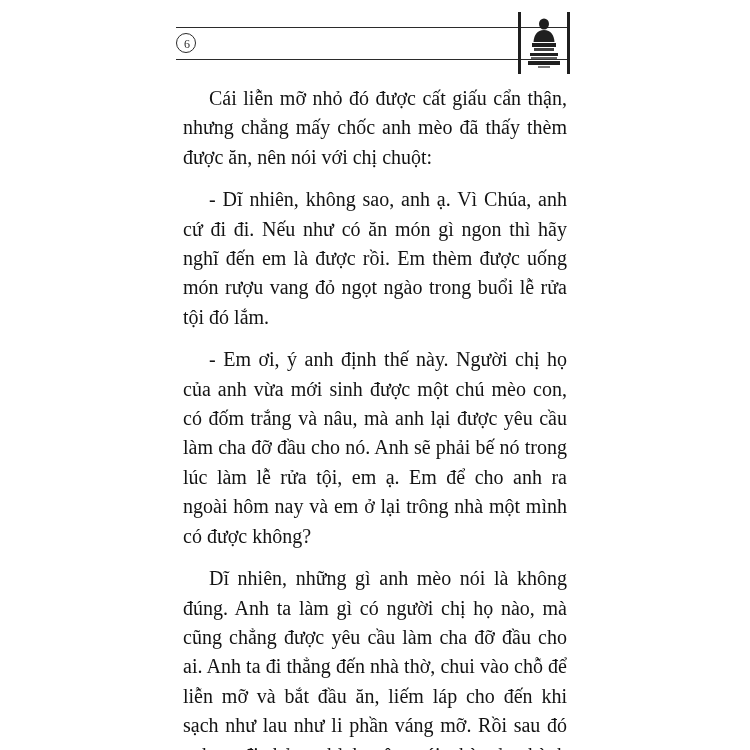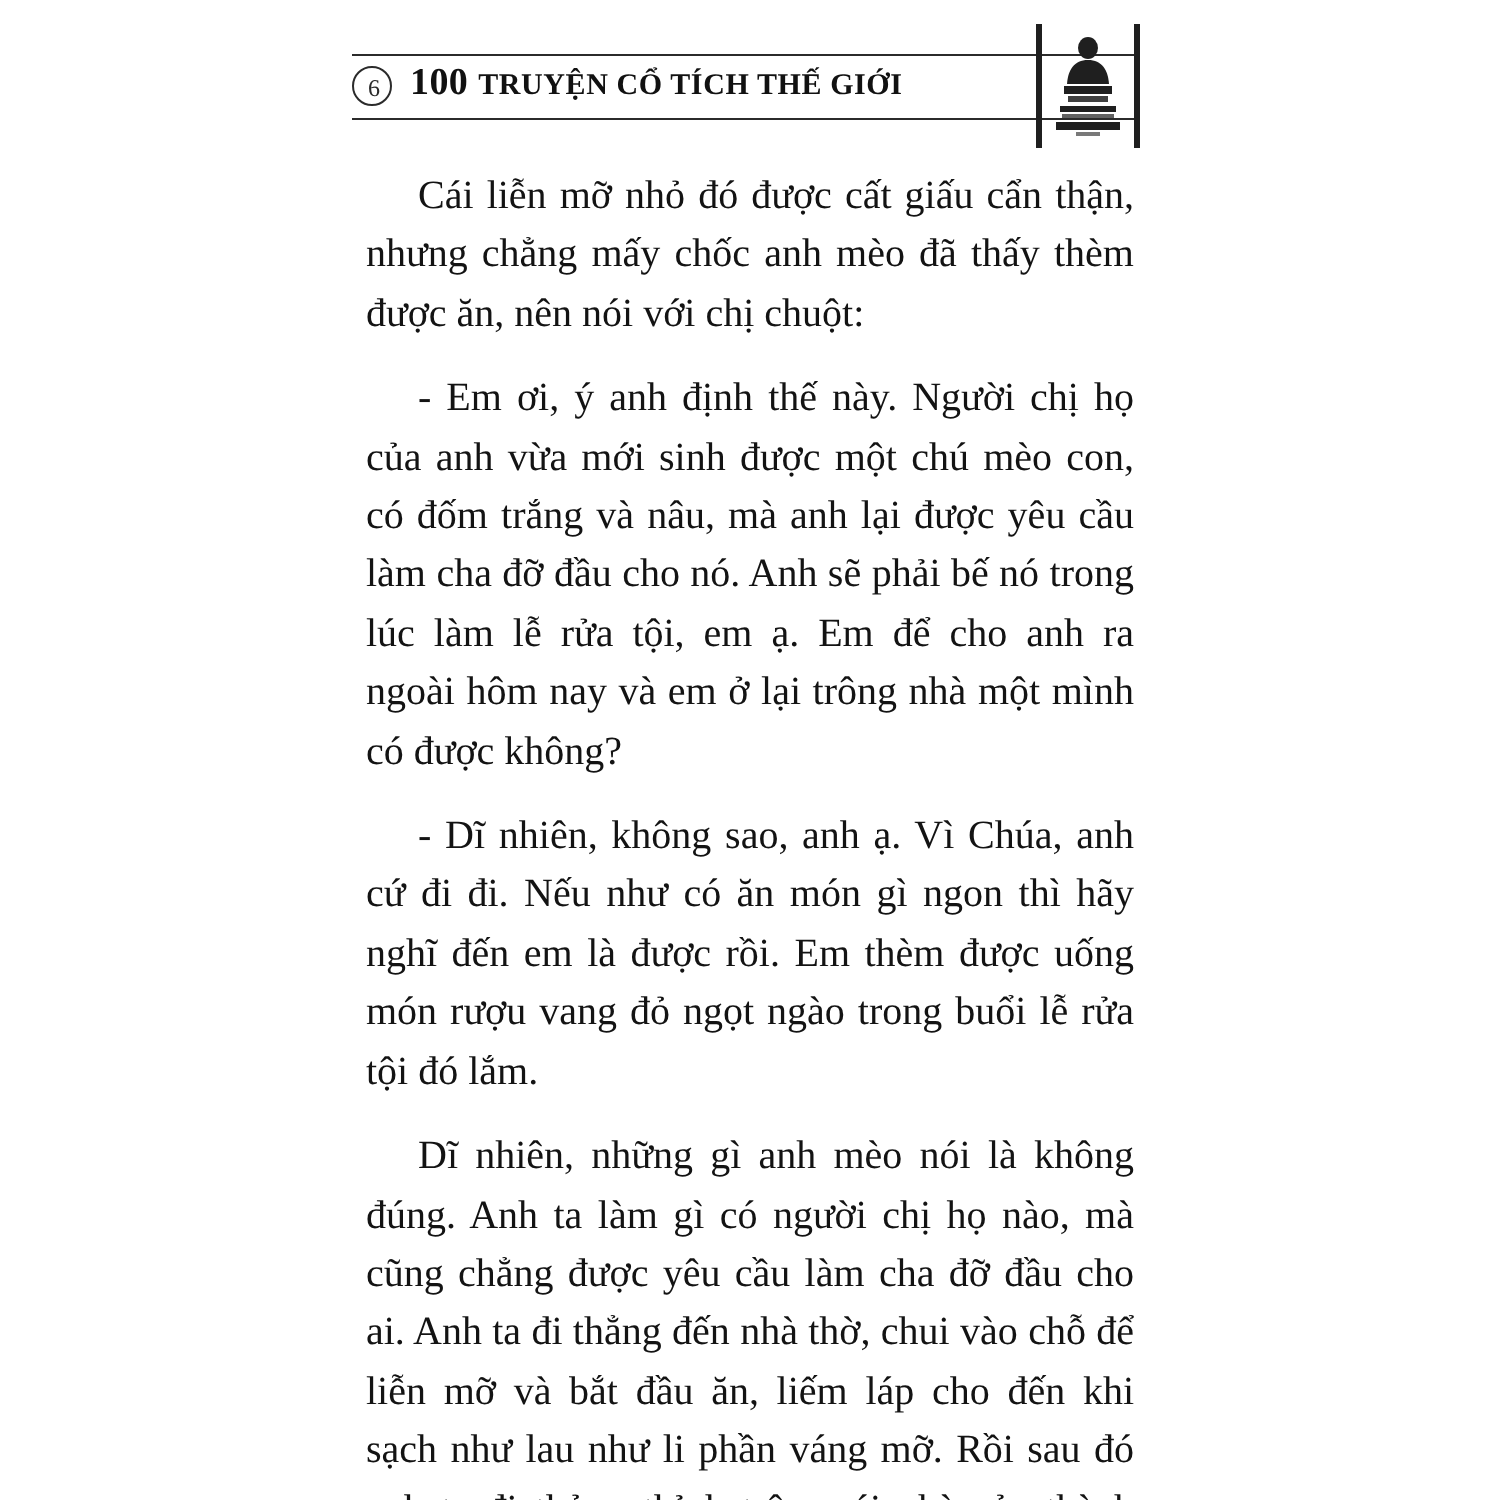--- a/index.html
+++ b/index.html
@@ -134,42 +134,39 @@
 <div class="page">
 
   <div class="header-rule-top"></div>
   <div class="header-rule-bottom"></div>
 
   <div class="page-number-wrap">
     <div class="circle"></div>
     <span class="page-number">6</span>
   </div>
 
-  <div class="header-title">
-    <span class="big">100</span><span class="big">&nbsp;</span><span class="small">TRUYỆN CỔ TÍCH THẾ GIỚI</span>
-  </div>
 
   <div class="emblem">
     <div class="frame-l"></div>
     <div class="frame-r"></div>
     <svg width="40" height="54" viewBox="0 0 40 54">
       <g fill="#1f1f1f">
         <ellipse cx="20" cy="8" rx="5" ry="5.5"></ellipse>
         <path d="M20 14 C13 14 10 19 9.5 26 L30.5 26 C30 19 27 14 20 14 Z"></path>
         <path d="M8 27 L32 27 L32 31 L8 31 Z"></path>
         <path d="M10 32 L30 32 L30 35 L10 35 Z" opacity="0.85"></path>
         <path d="M6 37 L34 37 L34 40 L6 40 Z"></path>
         <path d="M7 41 L33 41 L33 43 L7 43 Z" opacity="0.7"></path>
         <path d="M4 45 L36 45 L36 49 L4 49 Z"></path>
         <path d="M14 50 L26 50 L26 52 L14 52 Z" opacity="0.6"></path>
       </g>
     </svg>
   </div>
 
   <div class="body-text">
     <p>Cái liễn mỡ nhỏ đó được cất giấu cẩn thận, nhưng chẳng mấy chốc anh mèo đã thấy thèm được ăn, nên nói với chị chuột:</p>
+    <p>- Dĩ nhiên, không sao, anh ạ. Vì Chúa, anh cứ đi đi. Nếu như có ăn món gì ngon thì hãy nghĩ đến em là được rồi. Em thèm được uống món rượu vang đỏ ngọt ngào trong buổi lễ rửa tội đó lắm.</p>
     <p>- Em ơi, ý anh định thế này. Người chị họ của anh vừa mới sinh được một chú mèo con, có đốm trắng và nâu, mà anh lại được yêu cầu làm cha đỡ đầu cho nó. Anh sẽ phải bế nó trong lúc làm lễ rửa tội, em ạ. Em để cho anh ra ngoài hôm nay và em ở lại trông nhà một mình có được không?</p>
-    <p>- Dĩ nhiên, không sao, anh ạ. Vì Chúa, anh cứ đi đi. Nếu như có ăn món gì ngon thì hãy nghĩ đến em là được rồi. Em thèm được uống món rượu vang đỏ ngọt ngào trong buổi lễ rửa tội đó lắm.</p>
     <p>Dĩ nhiên, những gì anh mèo nói là không đúng. Anh ta làm gì có người chị họ nào, mà cũng chẳng được yêu cầu làm cha đỡ đầu cho ai. Anh ta đi thẳng đến nhà thờ, chui vào chỗ để liễn mỡ và bắt đầu ăn, liếm láp cho đến khi sạch như lau như li phần váng mỡ. Rồi sau đó anh ta đi thủng thỉnh trên mái nhà của thành phố và thưởng thức dư vị của dịp may đó. Một lát sau anh ta nằm dài phơi mình dưới nắng và lau mép mỗi lần nghĩ đến bình mỡ. Đến tận tối anh ta mới trở về nhà.</p>
 
   </div>
 
 </div>
 
 </body></html>

